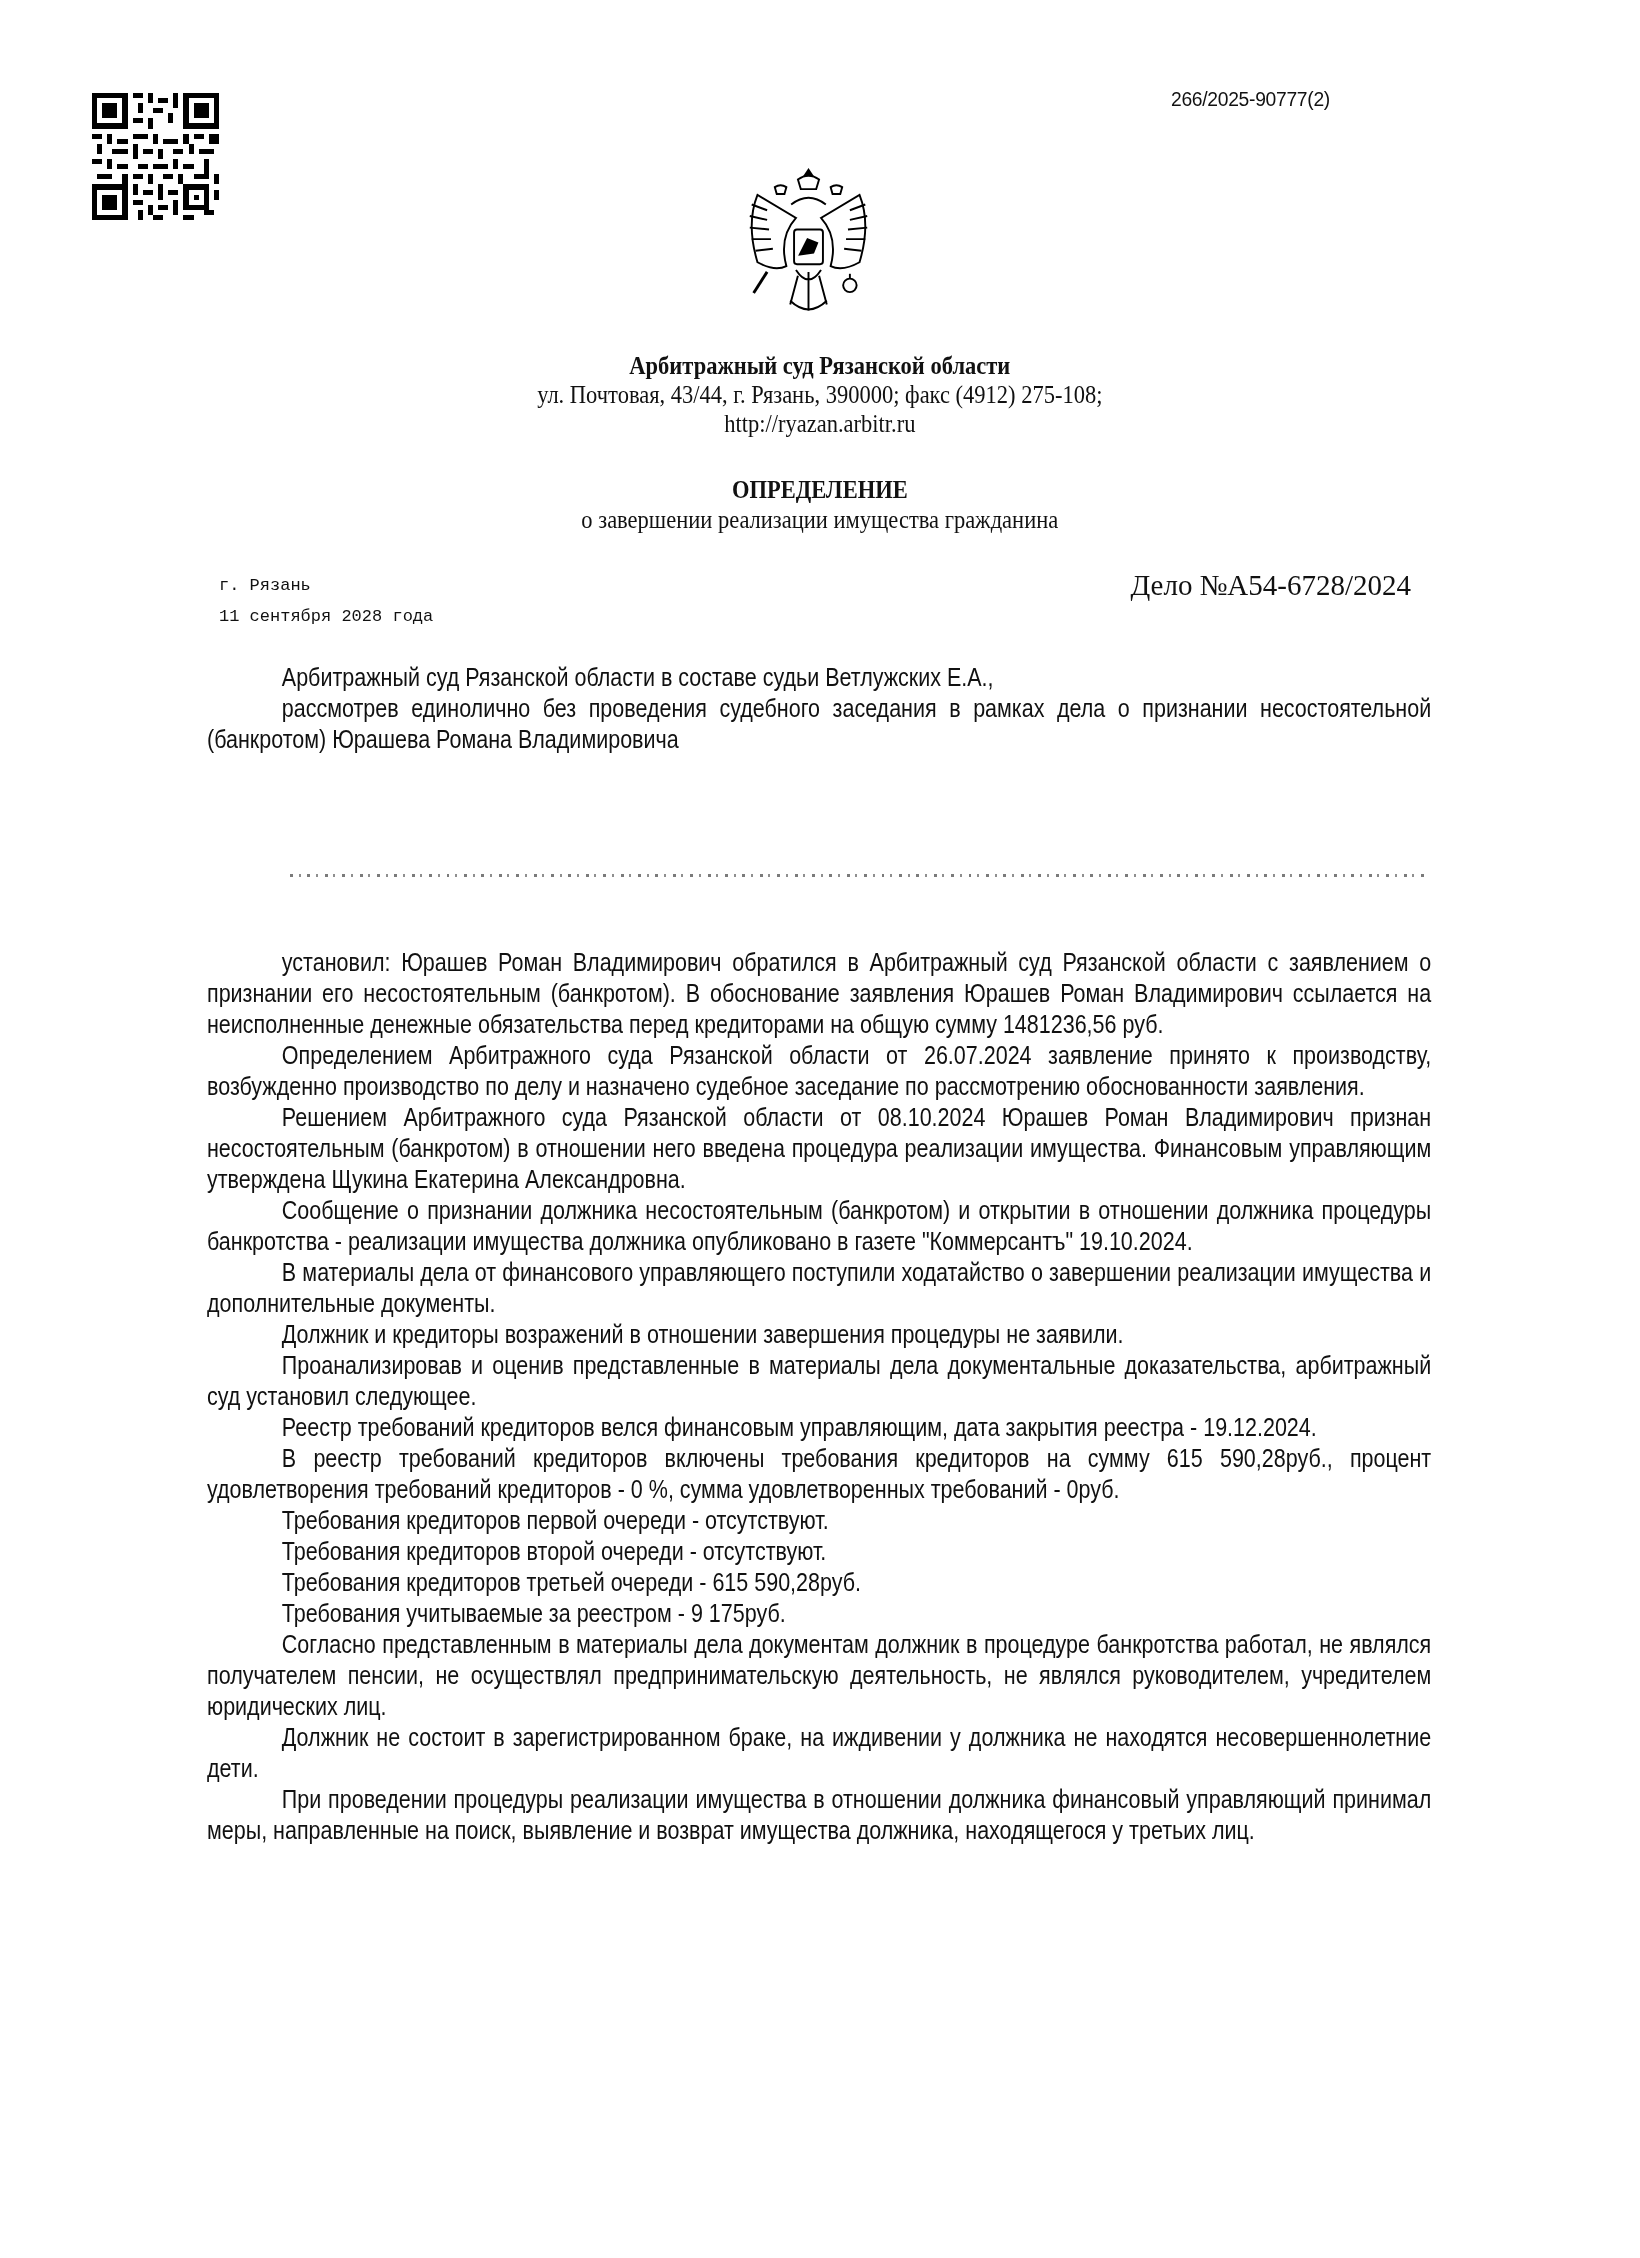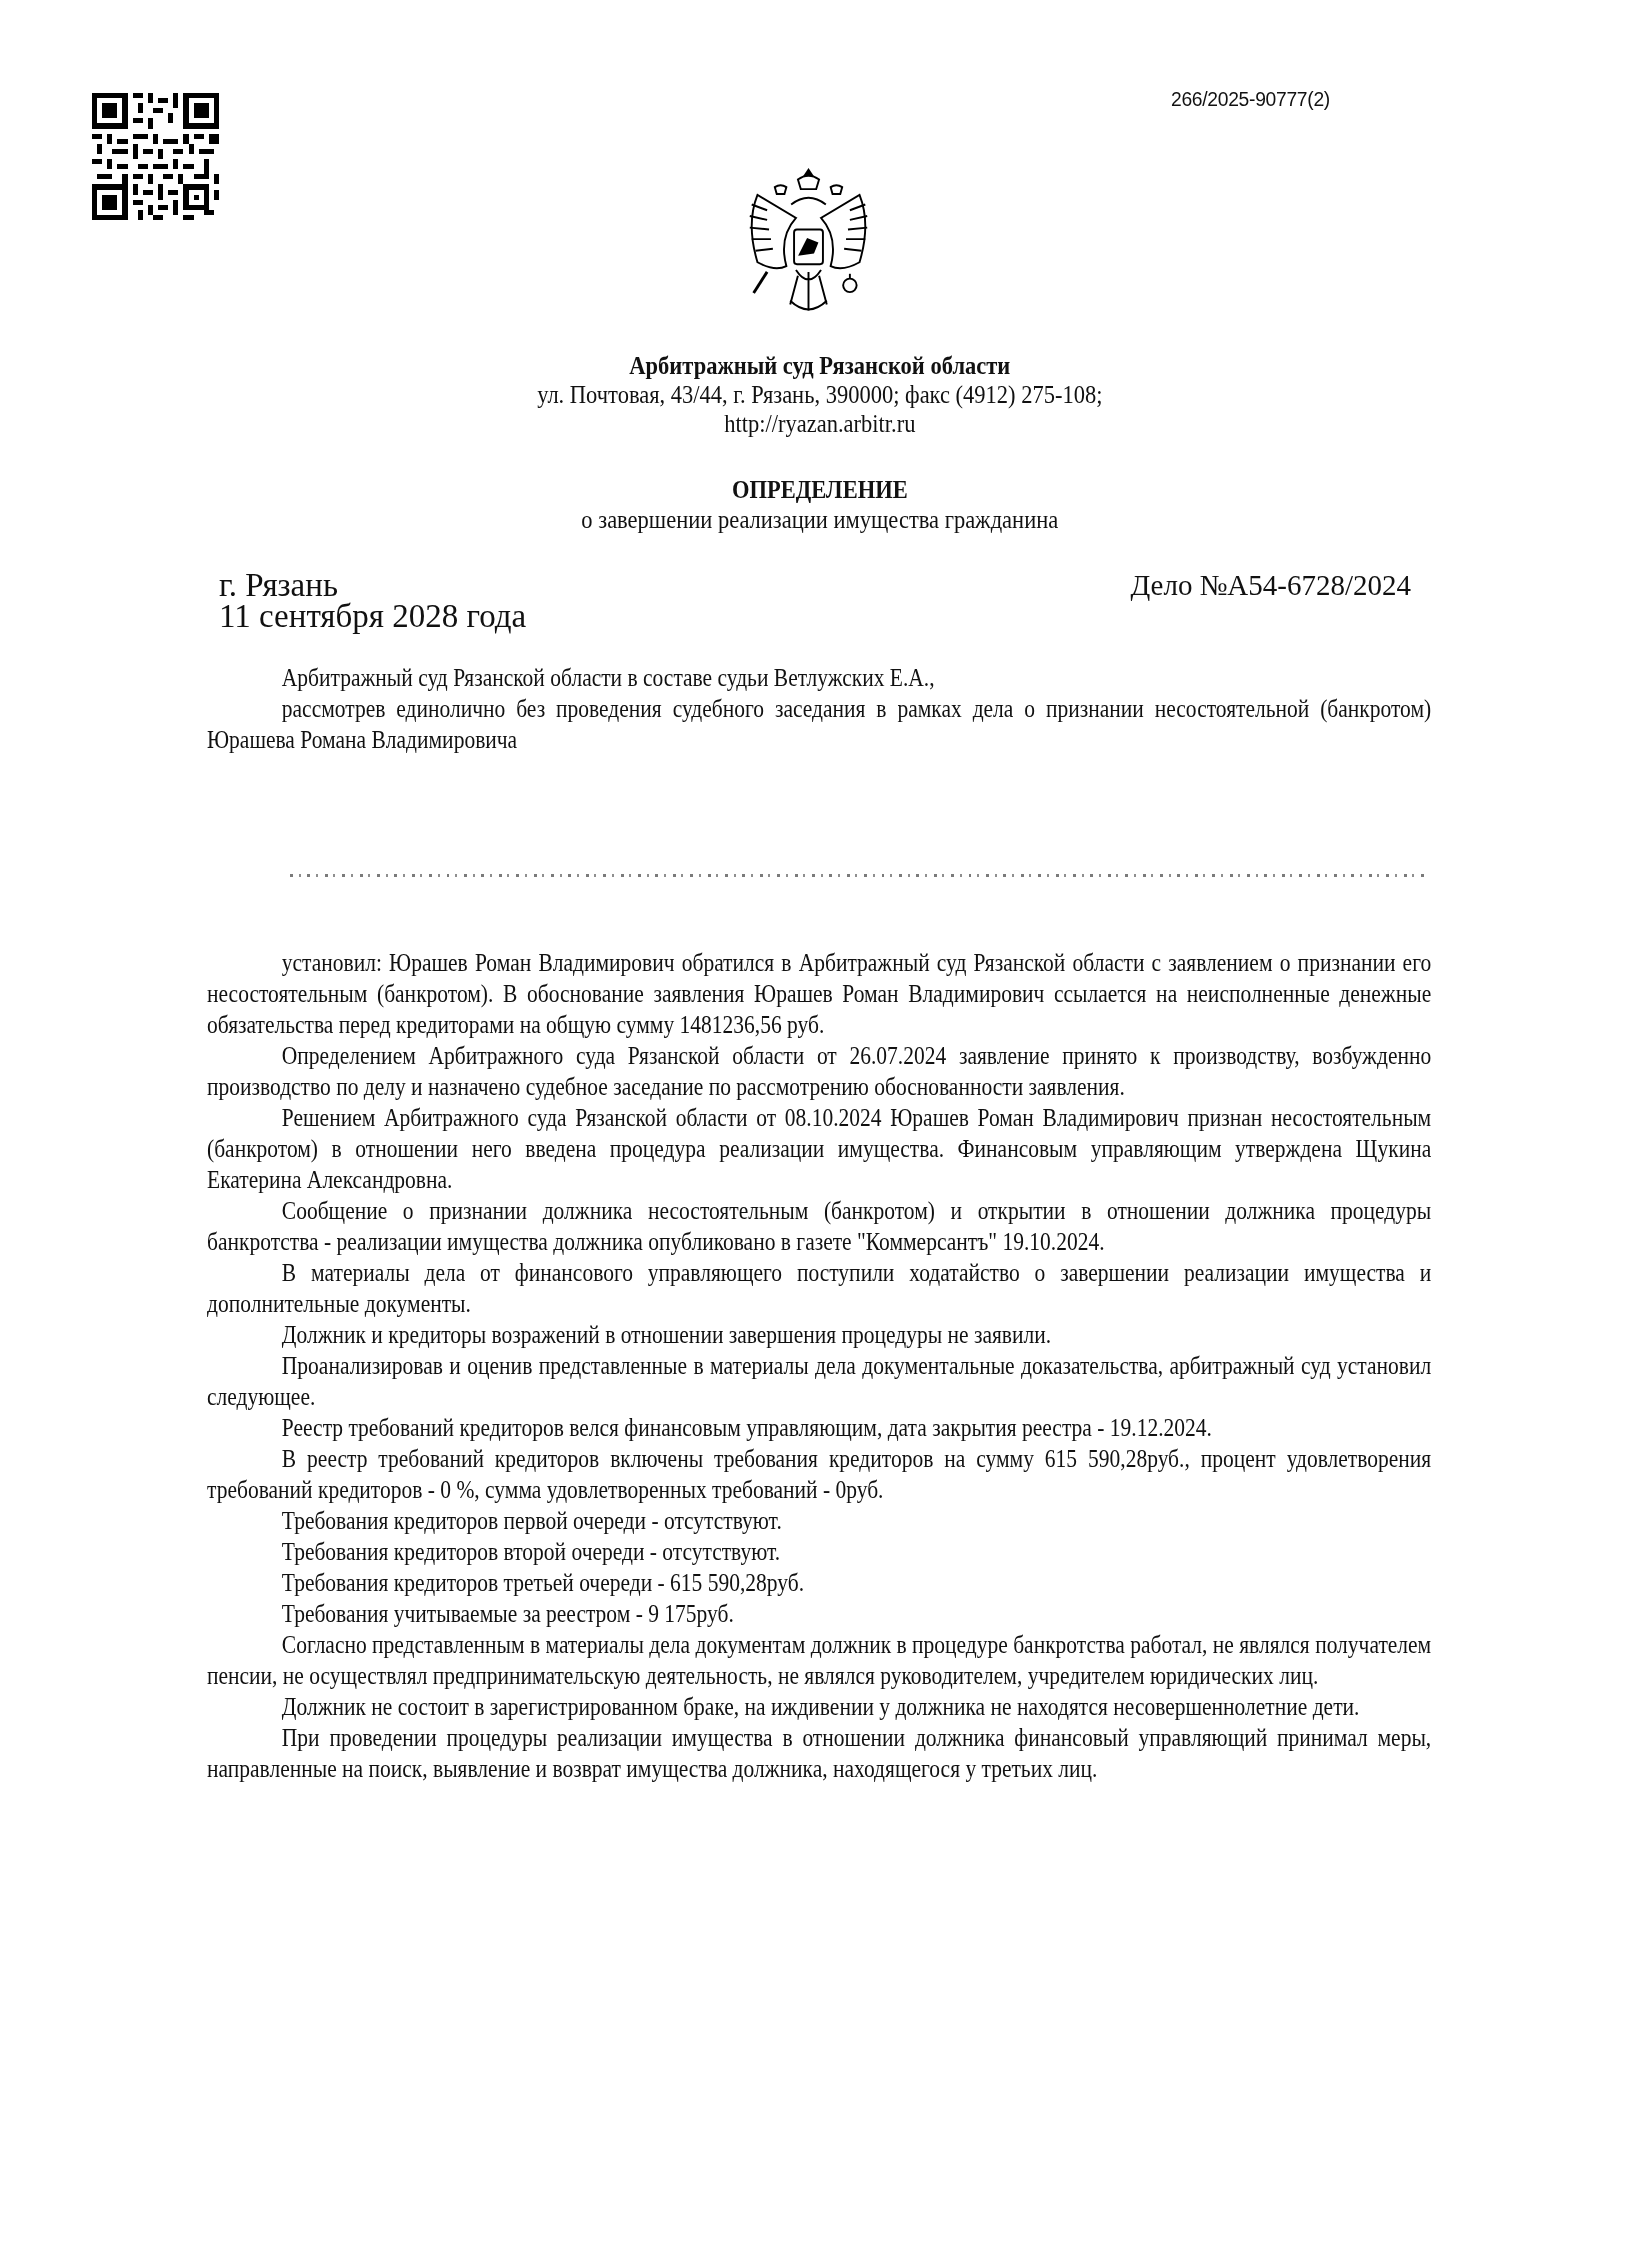--- a/index.html
+++ b/index.html
@@ -13,24 +13,24 @@
 
   .emblem { position: absolute; left: 738px; top: 166px; width: 141px; height: 154px; }
   .emblem svg { width: 100%; height: 100%; display: block; }
 
   .court-header { position: absolute; left: 0; width: 1640px; top: 351px; text-align: center; font-family: "Liberation Serif", serif; font-size: 25px; line-height: 29px; transform: scaleX(0.9); transform-origin: 818px 0; }
   .court-header .court-name { font-weight: bold; }
 
   .doc-title { position: absolute; left: 0; width: 1640px; top: 475px; text-align: center; font-family: "Liberation Serif", serif; font-size: 25px; line-height: 30px; transform: scaleX(0.9); transform-origin: 818px 0; }
   .doc-title .title { font-weight: bold; }
 
-  .place-date { position: absolute; left: 219px; top: 570px; font-family: Liberation Serif, serif; font-size: 33px; line-height: 31px; }
+  .place-date { position: absolute; left: 219px; top: 570px; font-family: Liberation Mono, monospace; font-size: 17px; line-height: 31px; }
   .case-no { position: absolute; right: 229px; top: 570px; font-family: "Liberation Serif", serif; font-size: 29px; line-height: 31px; }
 
-  .body-text { position: absolute; left: 207px; width: 1224px; font-family: Liberation Serif, serif; font-size: 25px; line-height: 31px; color: #111; }
+  .body-text { position: absolute; left: 207px; width: 1224px; font-family: Liberation Sans, sans-serif; font-size: 25px; line-height: 31px; color: #111; }
   .body-text p { margin: 0; text-align: justify; text-indent: 87px; transform: scaleX(0.86); transform-origin: 0 0; width: 116.3%; }
   .body-text p.noindent { text-indent: 0; }
 
   .block-a { top: 662px; }
   .block-b { top: 886px; }
   .block-c { top: 947px; }
 
   .cutline { position: absolute; left: 290px; top: 872px; width: 1139px; height: 5.8px; overflow: hidden; }
   .cutline span { display: block; height: 2.9px; margin-top: 1.9px; background: repeating-linear-gradient(90deg, #222 0 2.9px, transparent 2.9px 8.7px, #444 8.7px 10.6px, transparent 10.6px 17.4px); opacity: 0.6; }
 </style>

